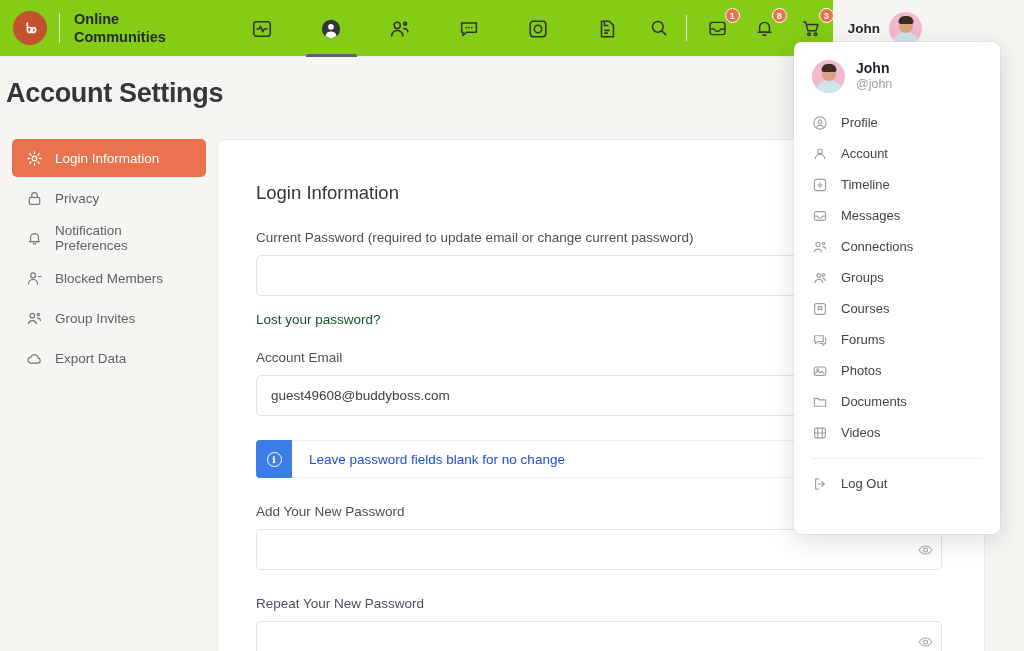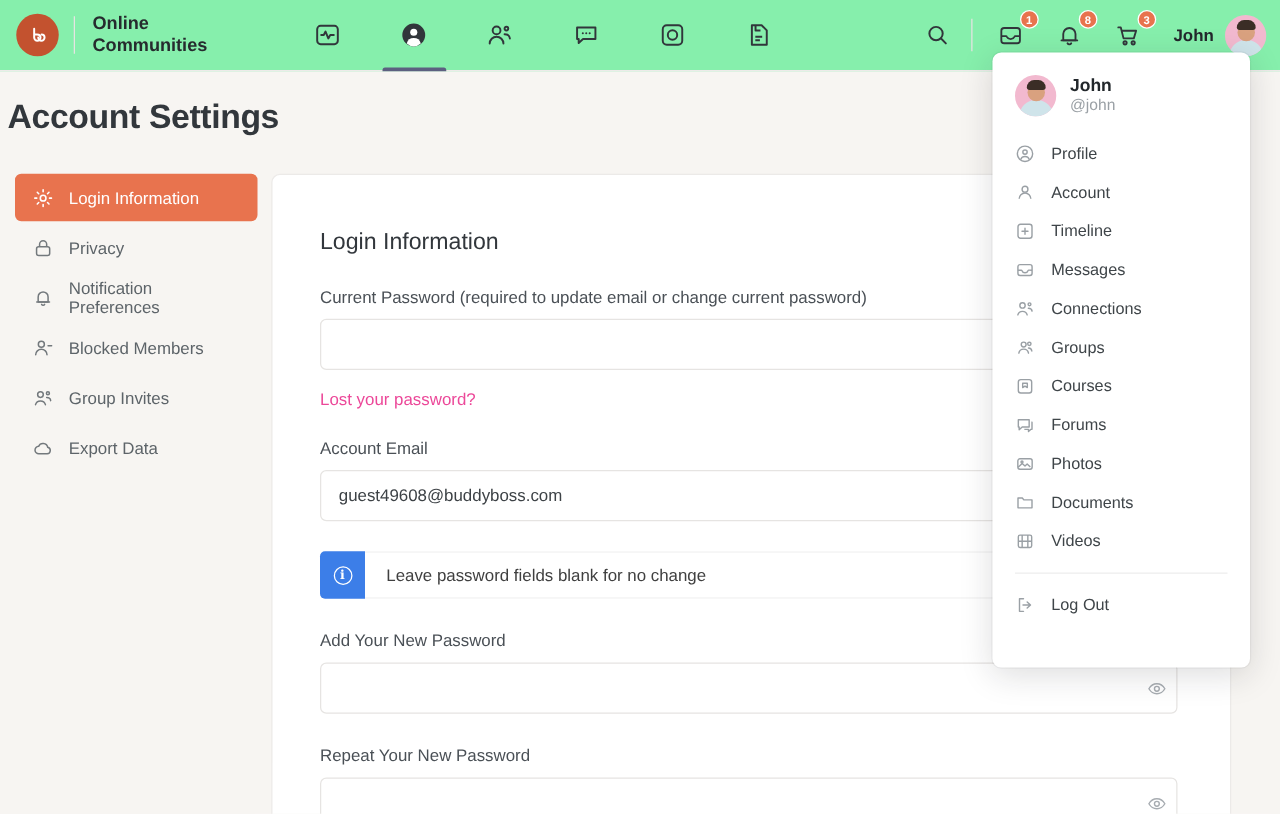--- a/index.html
+++ b/index.html
@@ -6,22 +6,22 @@
   html, body {
     width: 1024px; height: 651px;
     font-family: "Liberation Sans", sans-serif;
     background: #f7f5f2;
     overflow: hidden;
   }
   .page { position: relative; width: 1024px; height: 651px; }
 
   
   .header {
-    position: absolute; top: 0; left: 0; width: 1024px; height: 57px;
-    background: #86efac; display: flex; align-items: center;
+    position: absolute; top: 0; left: 0; width: 833px; height: 57px;
+    background: #84cc16; display: flex; 
     border-bottom: 1px solid #ecebe9; z-index: 5;
   }
   .brand { display: flex; align-items: center; padding-left: 13px; }
   .logo-circle {
     width: 34px; height: 34px; border-radius: 50%;
     background: #c3522f; display: flex; align-items: center; justify-content: center;
     color: #fff; font-size: 17px; font-weight: 700; letter-spacing: -2px;
     font-family: "DejaVu Sans", sans-serif;
   }
   .brand-sep { width: 1px; height: 30px; background: #e6e4e2; margin: 0 14px 0 12px; }
@@ -87,38 +87,38 @@
   .input-wrap { position: relative; }
   .text-input {
     width: 686px; height: 41px; border: 1px solid #e6e4e2; border-radius: 5px;
     background: #fff; font-size: 13.5px; color: #3d4246; padding: 0 14px;
     font-family: "Liberation Sans", sans-serif; outline: none;
   }
   .eye {
     position: absolute; right: 13px; top: 50%; transform: translateY(-50%);
     width: 15px; height: 15px; color: #a7acb1; cursor: pointer;
   }
-  .lost-link { display: inline-block; margin-top: 16px; font-size: 13.5px; color: #ec4899; cursor: pointer; }
+  .lost-link { display: inline-block; margin-top: 16px; font-size: 13.5px; color: #14532d; cursor: pointer; }
   .spacer-22 { height: 22px; }
   .spacer-26 { height: 26px; }
 
   .notice { display: flex; align-items: stretch; margin: 24px 0 0 0; width: 686px; height: 38px; }
   .notice-ico {
     width: 36px; background: #3c7ee8; border-radius: 4px 0 0 4px;
     display: flex; align-items: center; justify-content: center;
   }
   .notice-ico .i-circle {
     width: 15px; height: 15px; border-radius: 50%; border: 1.4px solid #fff;
     color: #fff; font-size: 10px; font-weight: 700; display:flex; align-items:center; justify-content:center;
     font-family: "DejaVu Serif", serif;
   }
   .notice-body {
     flex: 1; background: #ffffff; border: 1px solid #ededed; border-left: none;
     border-radius: 0 4px 4px 0; display: flex; align-items: center; padding-left: 17px;
-    font-size: 13.5px; color: #404040;
+    font-size: 13.5px; color: #1d4ed8;
   }
 
   
   .dropdown {
     position: absolute; left: 794px; top: 42px; width: 206px; height: 492px;
     background: #fff; border-radius: 7px;
     box-shadow: 0 6px 26px rgba(26,30,34,.15), 0 0 0 1px rgba(26,30,34,.045);
     z-index: 20; padding: 18px 0 10px 0;
   }
   .dd-user { display: flex; align-items: center; padding: 0 18px 14px 18px; }

